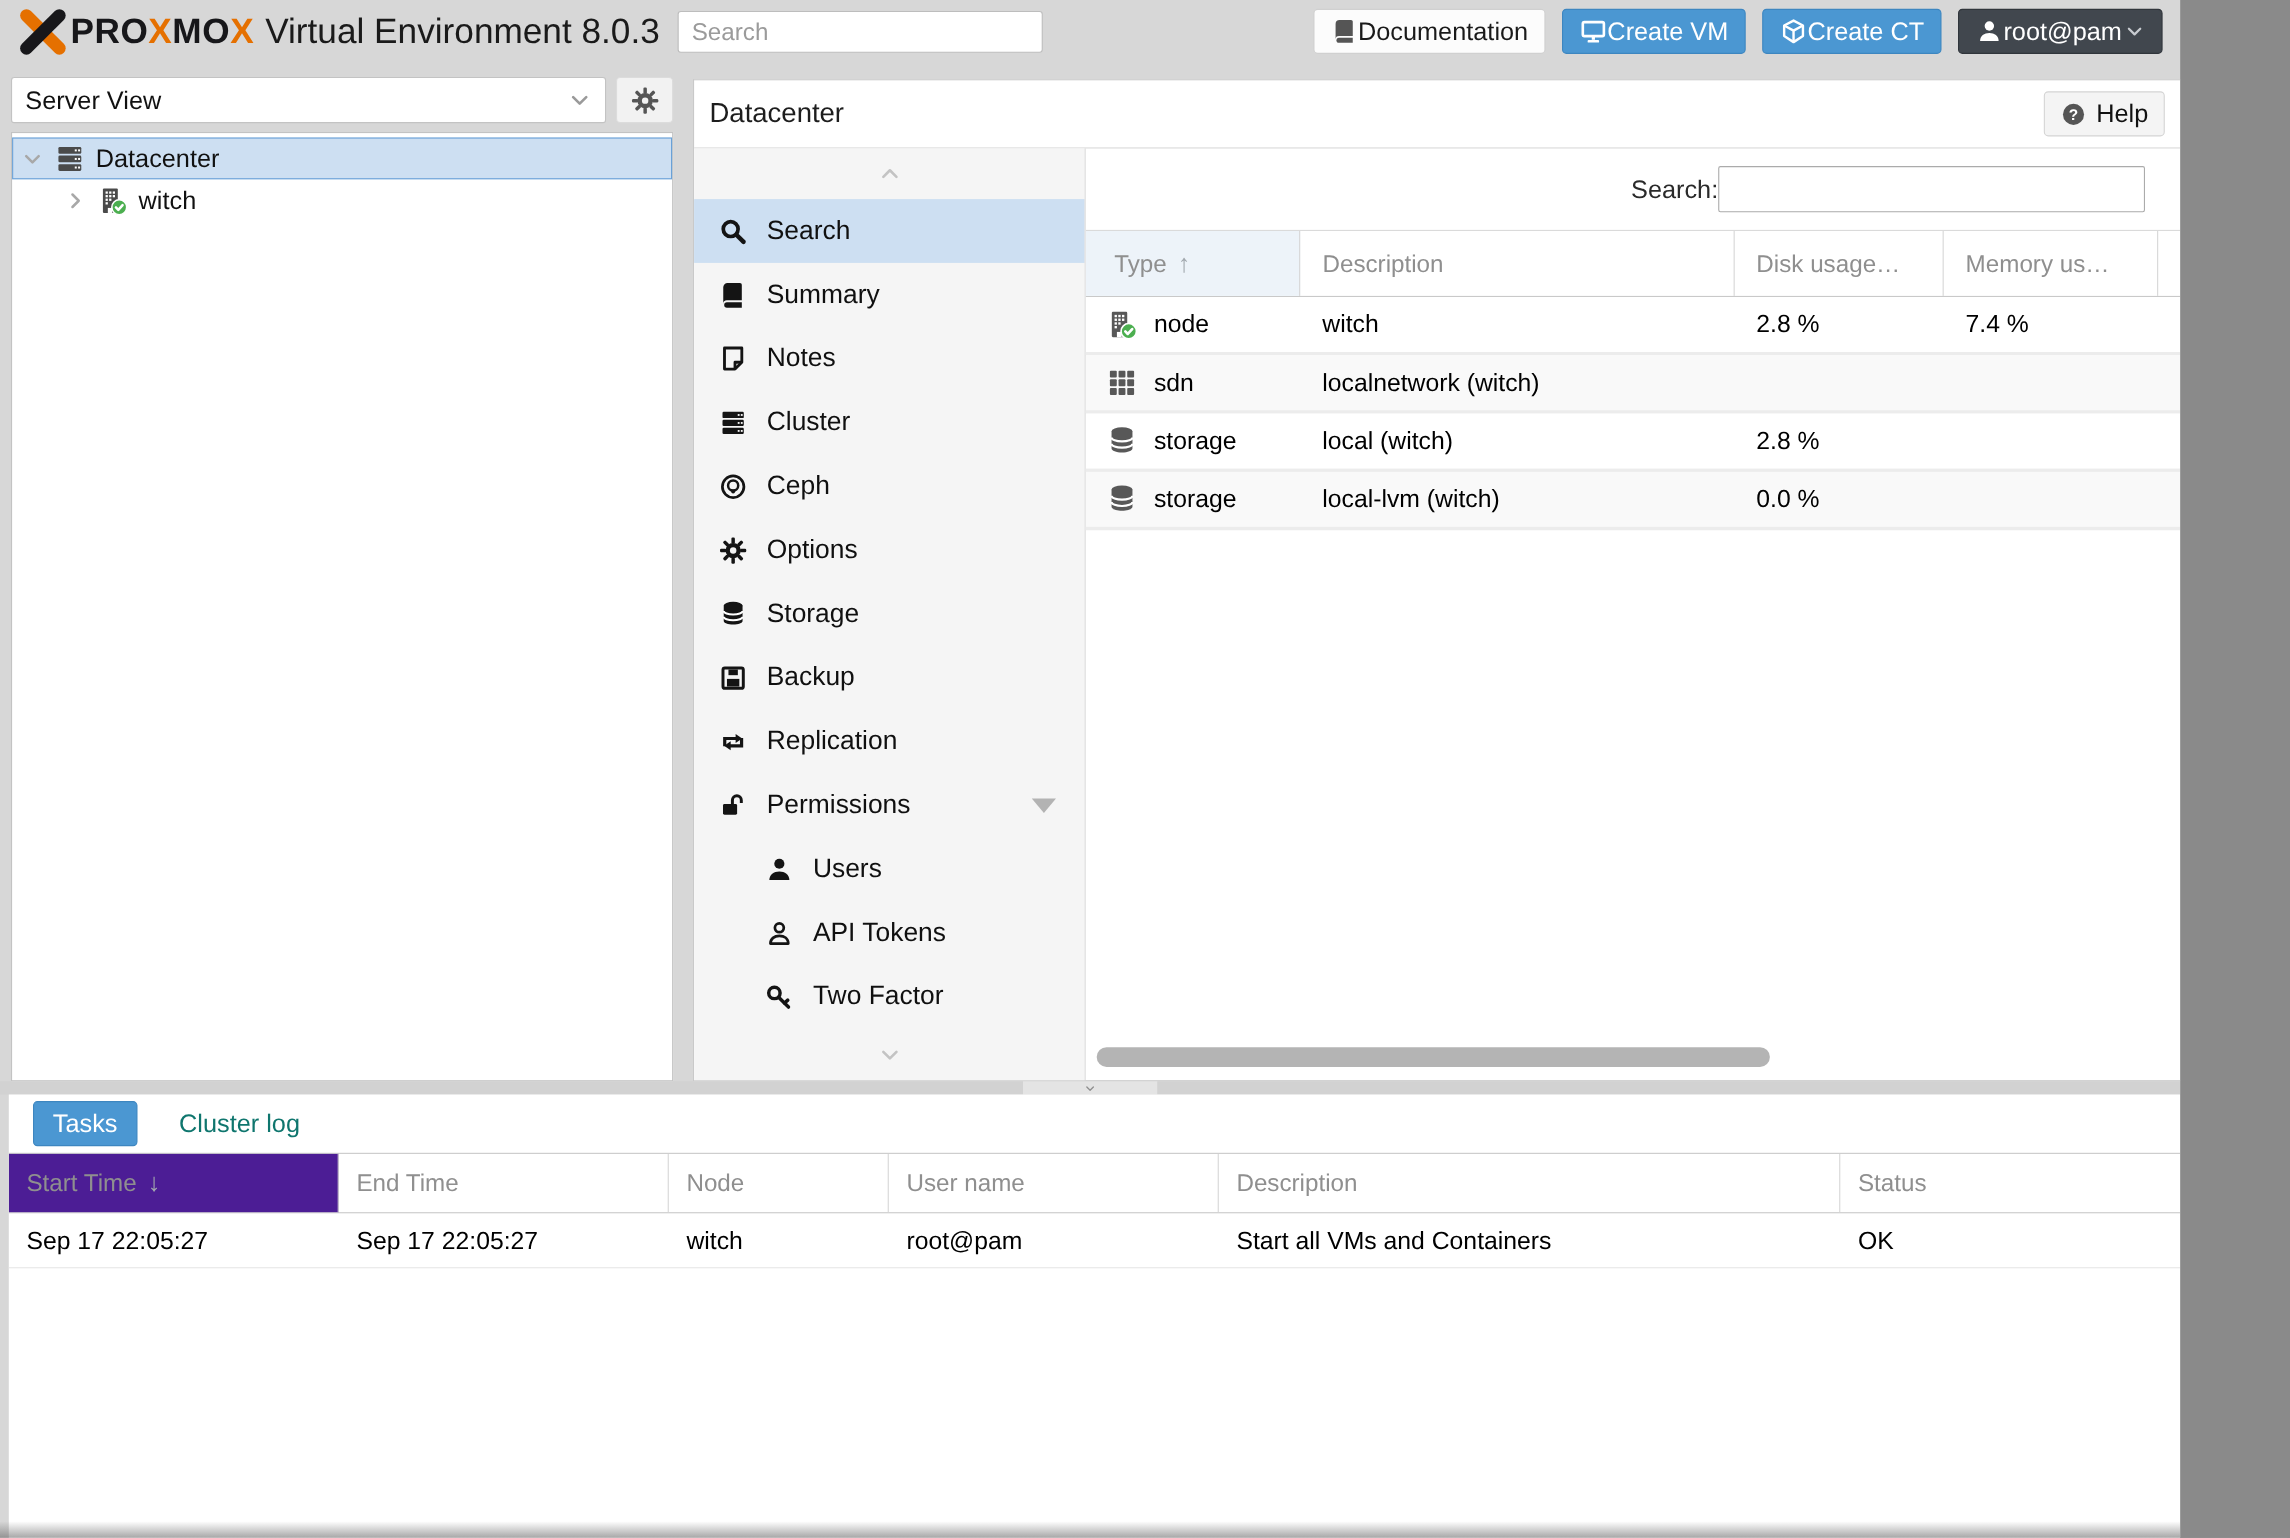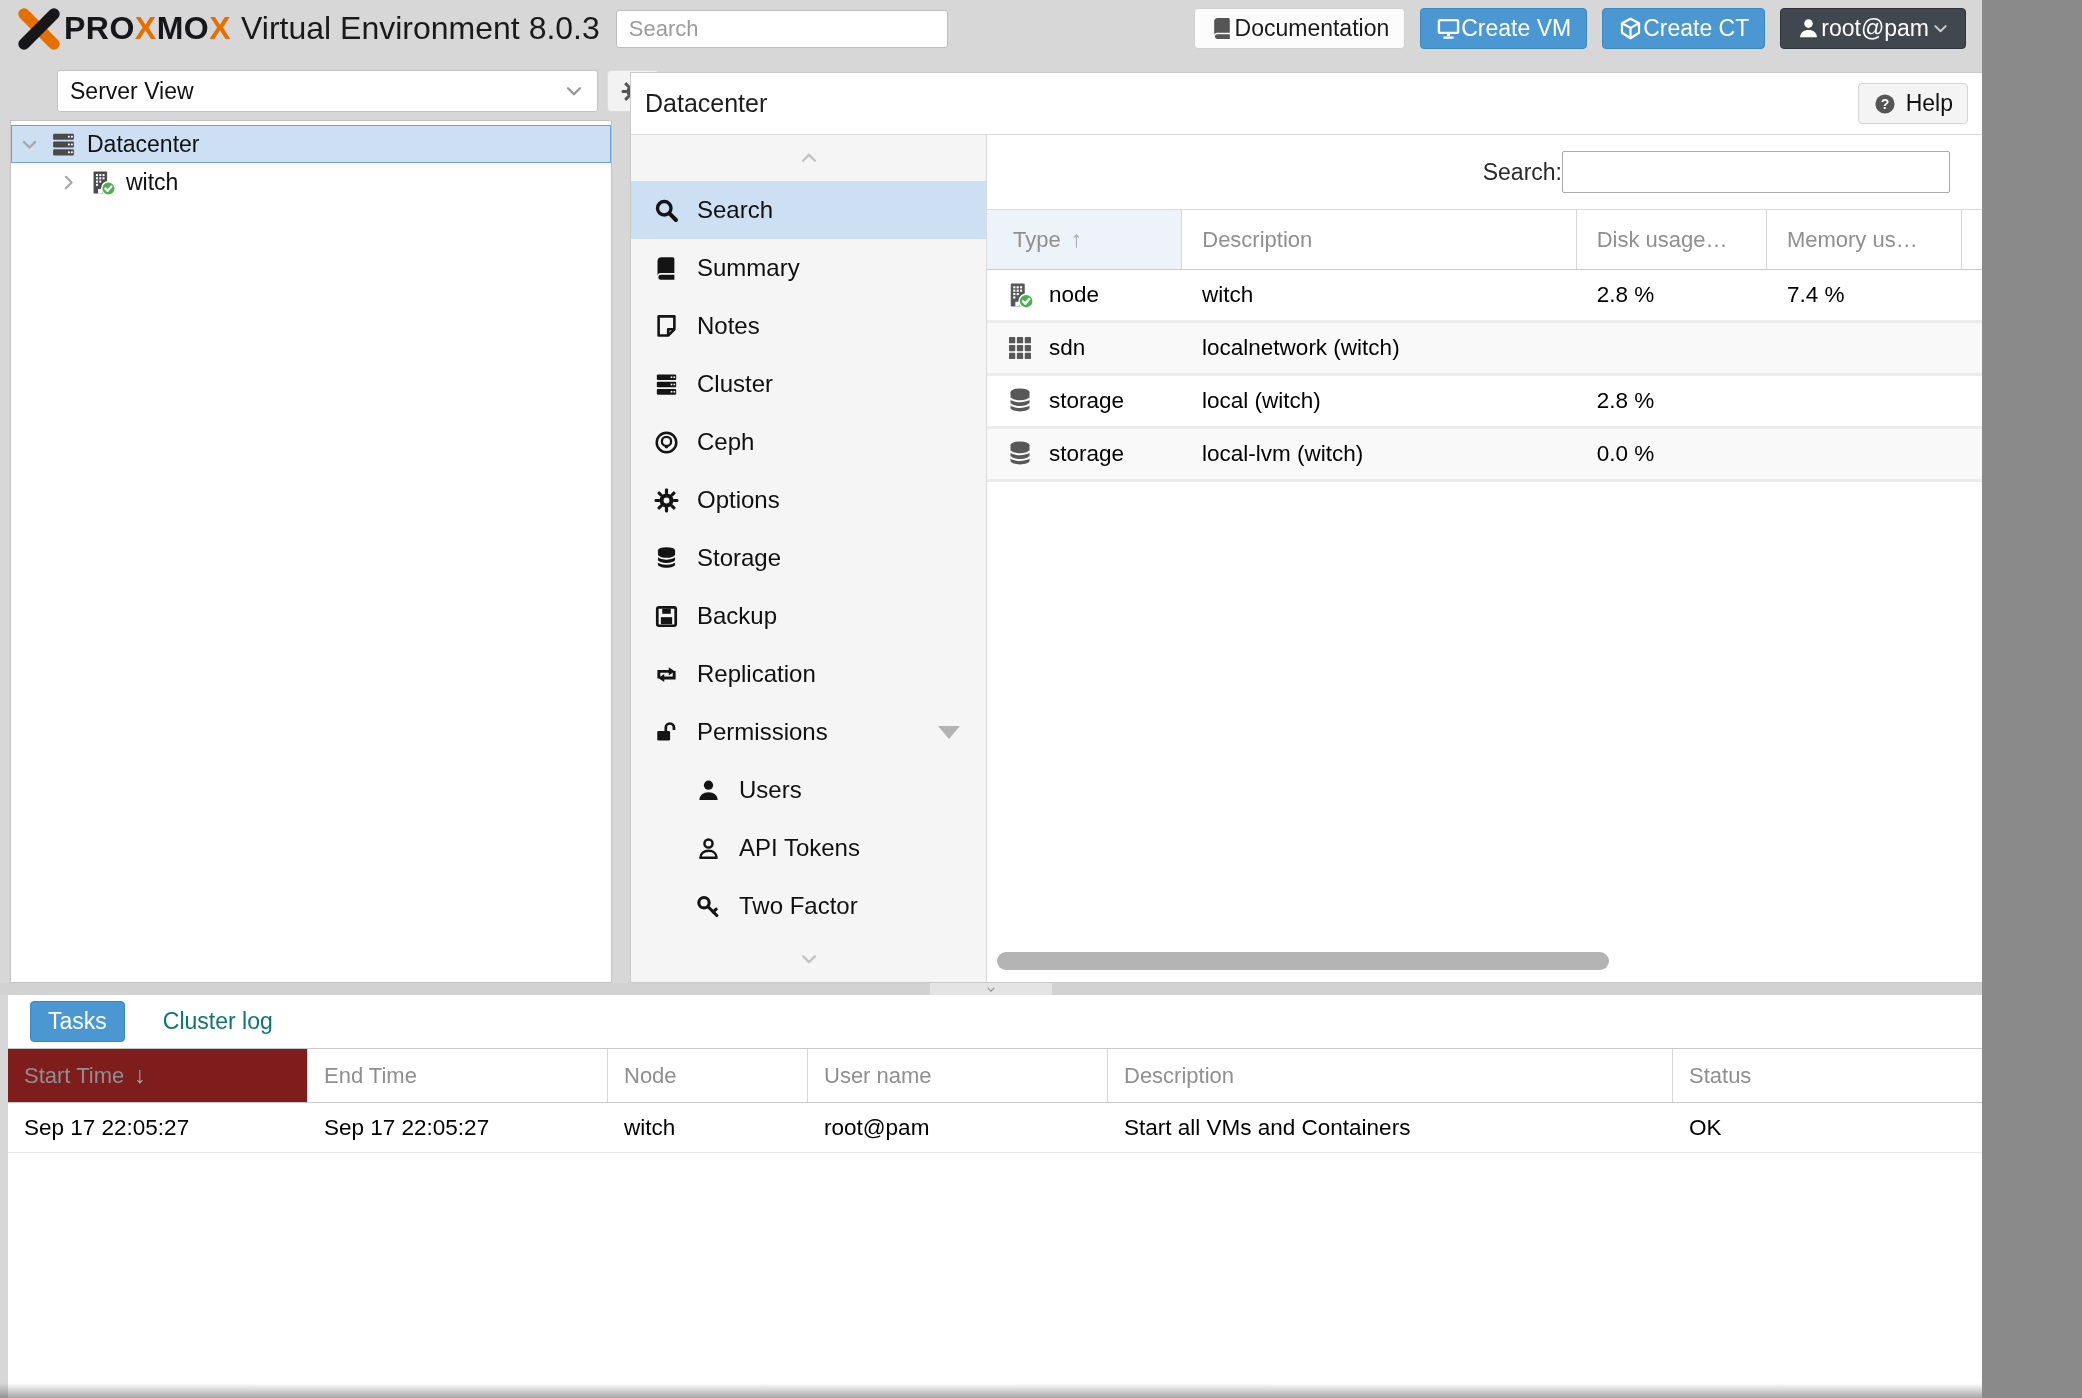--- a/index.html
+++ b/index.html
@@ -22,21 +22,21 @@
   .btn-doc { background:#fcfcfc; border-color:#d0d0d0; color:#1a1a1a; }
   .btn-doc .ic { color:#555; }
   .btn-blue { background:var(--accent); border-color:#3d86c0; color:#fff; }
   .btn-user { background:var(--dark-btn); border-color:#30353b; color:#fff; }
   .btn-user .chev { width:19px; height:19px; color:#c7cbd0; margin-left:2px; }
 
   .ic { display:inline-flex; }
   .ic svg { width:100%; height:100%; display:block; }
 
   
-  .view-bar { position:absolute; top:70px; left:10px; width:602px; height:42px; display:flex; gap:9px;margin-left:47px; }
+  .view-bar { position:absolute; top:70px; left:10px; width:602px; height:42px; display:flex; gap:9px; }
   .view-select { flex:1; background:#fff; border:1px solid #c3c3c3; border-radius:3px; display:flex; align-items:center; padding:0 12px; font-size:23px; color:#111; }
   .view-select .chev { margin-left:auto; width:22px; height:22px; color:#9a9a9a; }
   .gear-btn { width:52px; background:#f2f2f2; border:1px solid #dcdcdc; border-radius:4px; display:flex; align-items:center; justify-content:center; }
   .gear-btn .ic { width:27px; height:27px; color:#555; }
 
   .tree-panel { position:absolute; top:120px; left:10px; width:602px; height:863px; background:#fff; border:1px solid #c3c3c3; padding-top:4px; }
   .tree-row { height:38px; display:flex; align-items:center; gap:9px; padding-left:7px; font-size:23px; color:#111; border:1px solid transparent; }
   .tree-row.selected { background:var(--selection); border-color:#69a1d8; }
   .tree-row .caret { width:21px; height:21px; color:#a8a8a8; }
   .tree-row .tree-ic { width:29px; height:29px; color:#4a4a4a; }
@@ -82,21 +82,21 @@
   .splitter-handle { width:122px; height:12px; background:#e4e4e4; display:flex; align-items:center; justify-content:center; color:#8f8f8f; }
   .splitter-handle .ic { width:20px; height:11px; }
 
   
   .bottom-panel { position:absolute; top:995px; left:8px; right:0; bottom:0; background:#fff; display:flex; flex-direction:column; overflow:hidden; }
   .task-tabs { height:53px; min-height:53px; display:flex; align-items:center; gap:38px; padding-left:22px; }
   .task-tab { font-size:23px; color:#0f766e; }
   .task-tab.active { background:var(--accent); color:#fff; border:1px solid #3d86c0; border-radius:4px; height:41px; display:flex; align-items:center; padding:0 17px; }
   .task-header { height:55px; min-height:55px; display:flex; border-top:1px solid #c9c9c9; border-bottom:1px solid #c9c9c9; color:var(--headtext); font-size:22px; }
   .th-cell { display:flex; align-items:center; gap:10px; padding-left:16px; border-right:1px solid #d6d6d6; white-space:nowrap; overflow:hidden; }
-  .th-cell.sorted { background:#7f1d1d; }
+  .th-cell.sorted { background:#4c1d95; }
   .th-cell.flex { flex:1; border-right:none; }
   .task-row { height:50px; min-height:50px; display:flex; align-items:center; font-size:22.5px; color:#000; border-bottom:1px solid #e6e6e6; }
   .tr-cell { padding-left:16px; white-space:nowrap; overflow:hidden; }
   .bottom-shadow { position:absolute; left:0; right:0; bottom:0; height:15px; background:linear-gradient(180deg, rgba(90,90,90,0) 0%, rgba(80,80,80,0.5) 100%); pointer-events:none; }
 </style>
 </head>
 <body>
 
 <div id="app">
 

